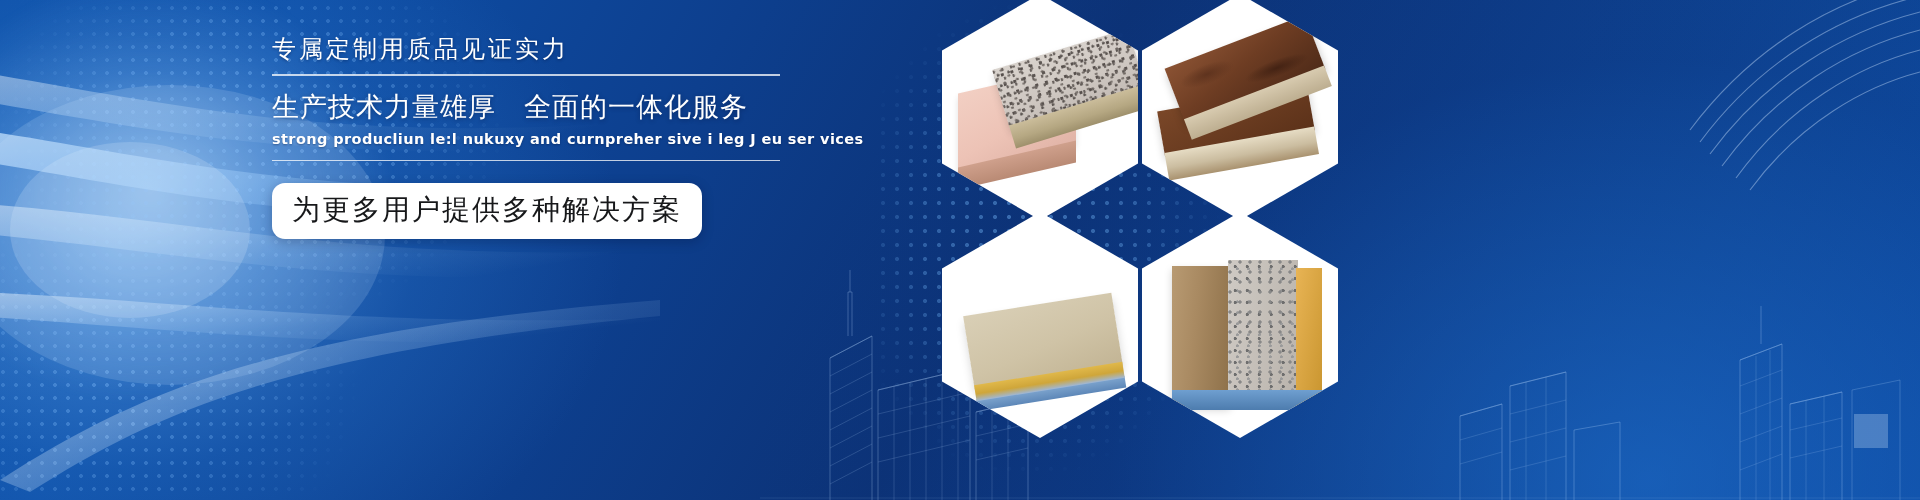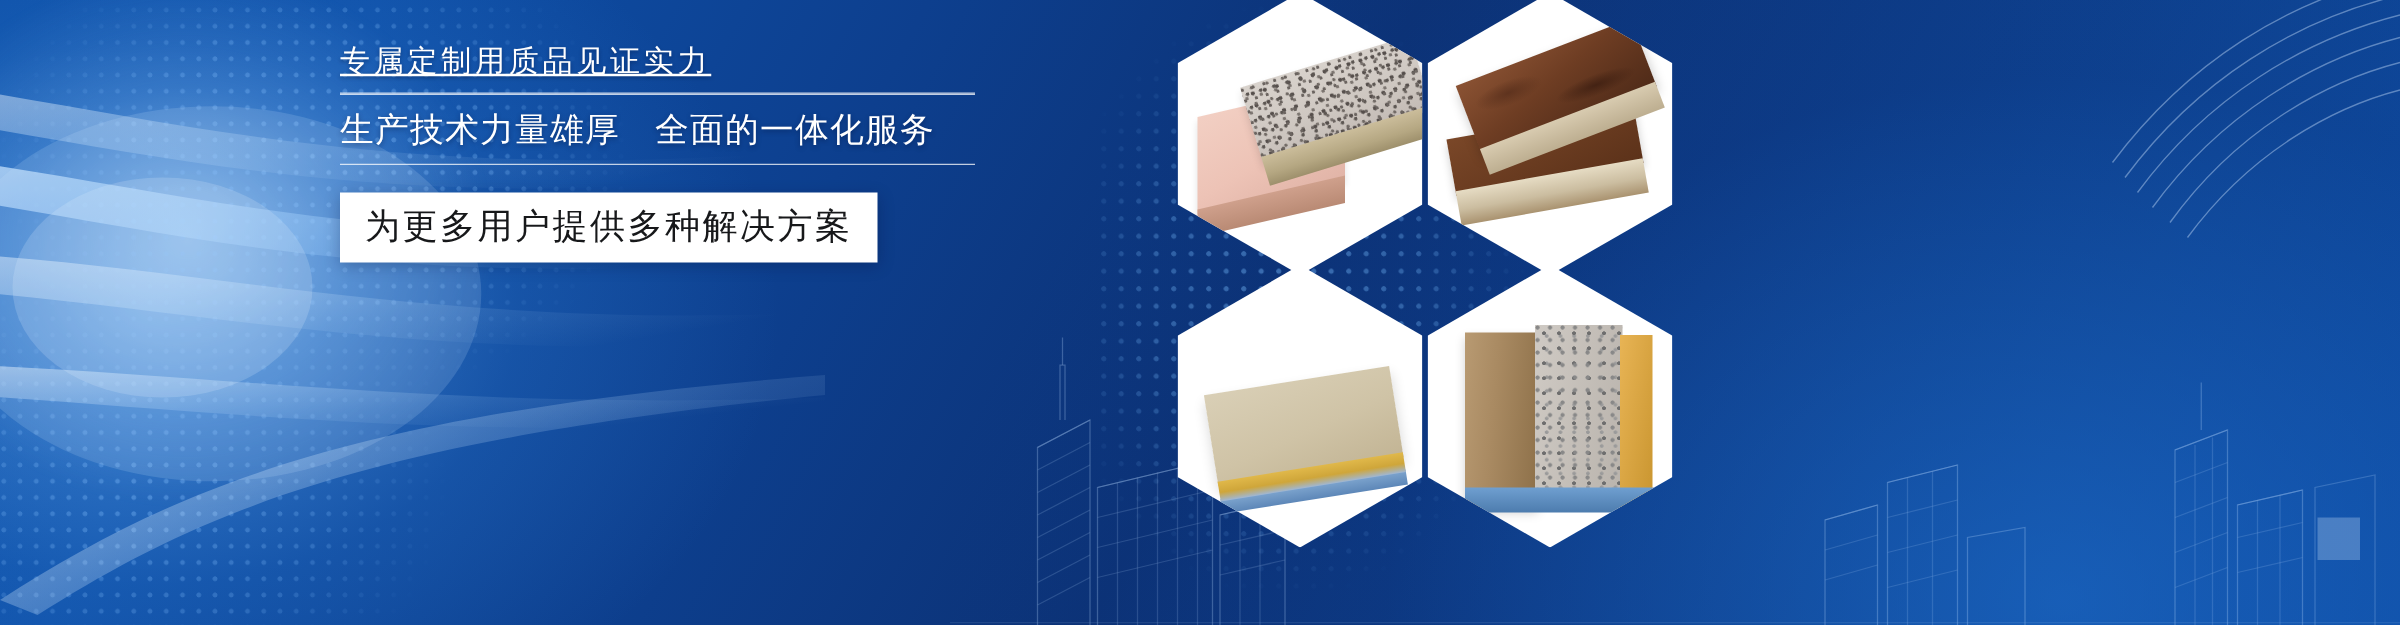--- a/index.html
+++ b/index.html
@@ -51,47 +51,47 @@
   .content { position:absolute; left:272px; top:36px; width:620px; }
   .rule { height:1px; background:rgba(255,255,255,0.75); }
   .rule.r1 { width:508px; margin:12px 0 0 0; }
   .rule.r2 { width:508px; margin:0 0 0 0; }
   .rule.r3 { width:508px; margin:0; }
 
   .tagline {
     color:#ffffff; font-size:24px; letter-spacing:3px; line-height:1.1;
     font-family:"DejaVu Sans","Liberation Sans",sans-serif; font-weight:400;
     text-shadow:0 1px 3px rgba(0,20,60,.45);
-    text-decoration:underline;
   }
   .headline {
     color:#ffffff; font-size:66px; line-height:1.18; letter-spacing:2px;
     font-family:"DejaVu Sans","Liberation Sans",sans-serif; font-weight:400;
     margin:8px 0 10px -2px; white-space:nowrap;
     text-shadow:0 2px 8px rgba(0,20,60,.4);
   }
   .subline {
     color:#ffffff; font-size:27px; letter-spacing:1px; line-height:1.3;
-    font-family:Liberation Mono, monospace;
+    font-family:Liberation Serif, serif;
     margin:14px 0 6px 0; white-space:nowrap;
     text-shadow:0 1px 4px rgba(0,20,60,.45);
   }
   .enline {
     color:#ffffff; font-size:14.5px; letter-spacing:.4px; font-weight:700;
     font-family:"DejaVu Sans","Liberation Sans",sans-serif;
     margin:0 0 13px 0; white-space:nowrap;
     text-shadow:0 1px 2px rgba(0,20,60,.4);
   }
   .cta-wrap { margin-top:22px; }
   .cta {
     display:inline-block; background:#ffffff; color:#17181a;
     font-size:28px; letter-spacing:2px; line-height:1;
     font-family:"DejaVu Sans","Liberation Sans",sans-serif;
     padding:13px 20px 15px 20px; white-space:nowrap;
     box-shadow:0 3px 12px rgba(0,15,50,.28);
+    border-radius:13px;
   }
 
   
   .hexes { position:absolute; left:930px; top:-28px; width:440px; height:560px; }
   .hex {
     position:absolute; width:196px; height:226px;
     -webkit-clip-path: polygon(50% 0%, 100% 25%, 100% 75%, 50% 100%, 0% 75%, 0% 25%);
     clip-path: polygon(50% 0%, 100% 25%, 100% 75%, 50% 100%, 0% 75%, 0% 25%);
     background:#ffffff; overflow:hidden;
   }
@@ -303,20 +303,21 @@
   </svg>
 
   <div class="content">
 
     <div class="tagline">专属定制用质品见证实力</div>
     <div class="rule r1"></div>
 
     <div class="rule r2"></div>
 
     <div class="subline">生产技术力量雄厚　全面的一体化服务</div>
+    <div class="enline">strong producliun le:l nukuxy and curnpreher sive i leg J eu ser vices</div>
     <div class="rule r3"></div>
 
     <div class="cta-wrap">
       <div class="cta">为更多用户提供多种解决方案</div>
     </div>
   </div>
 
   <div class="hexes">
 
     <div class="hex hex-a">

